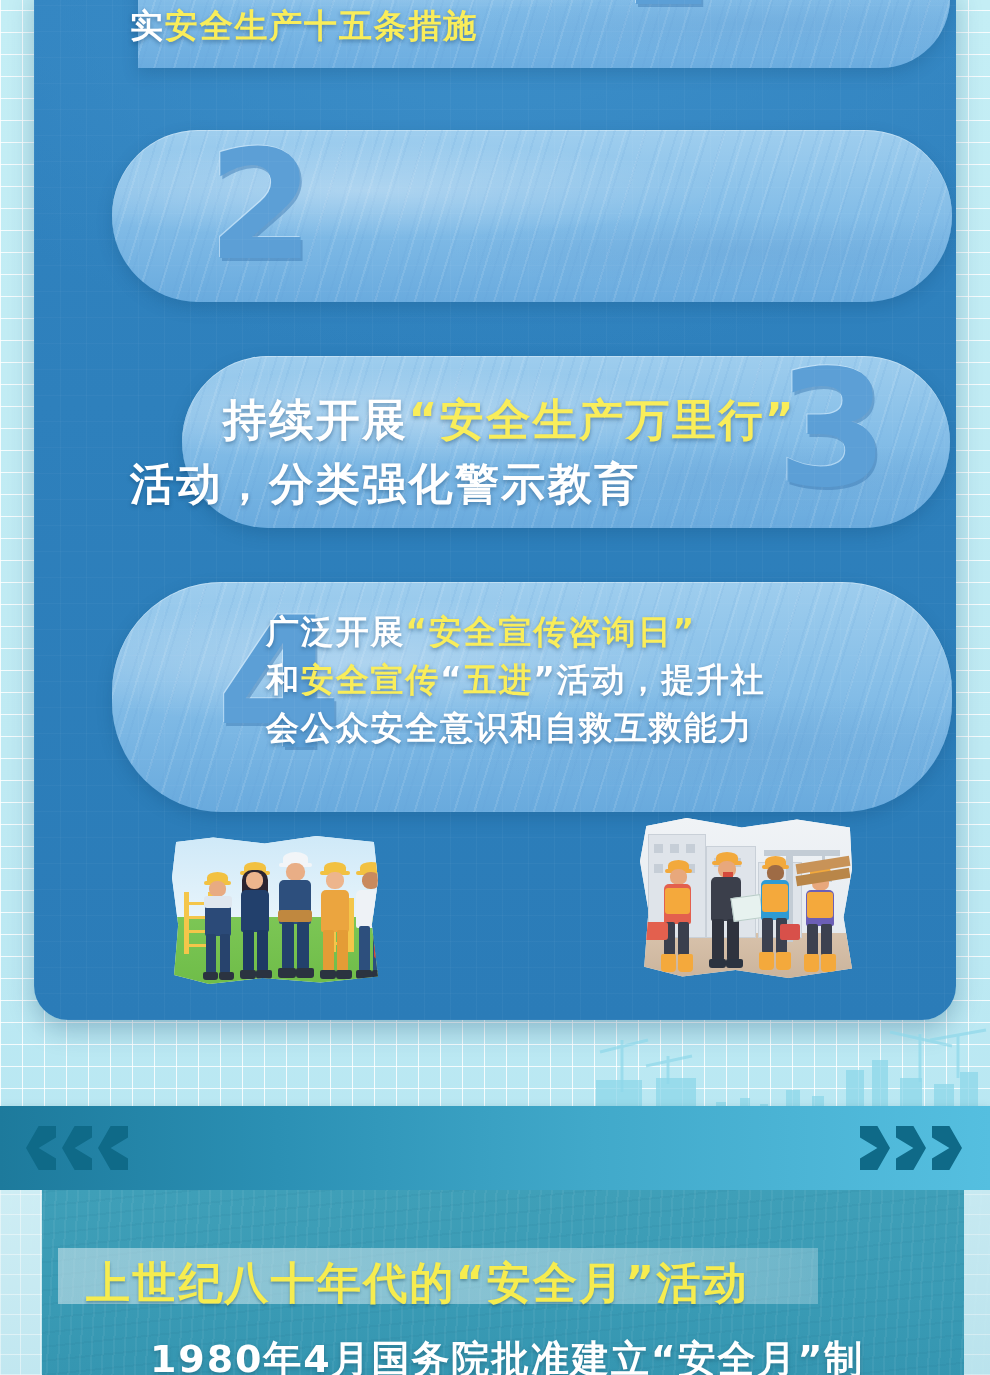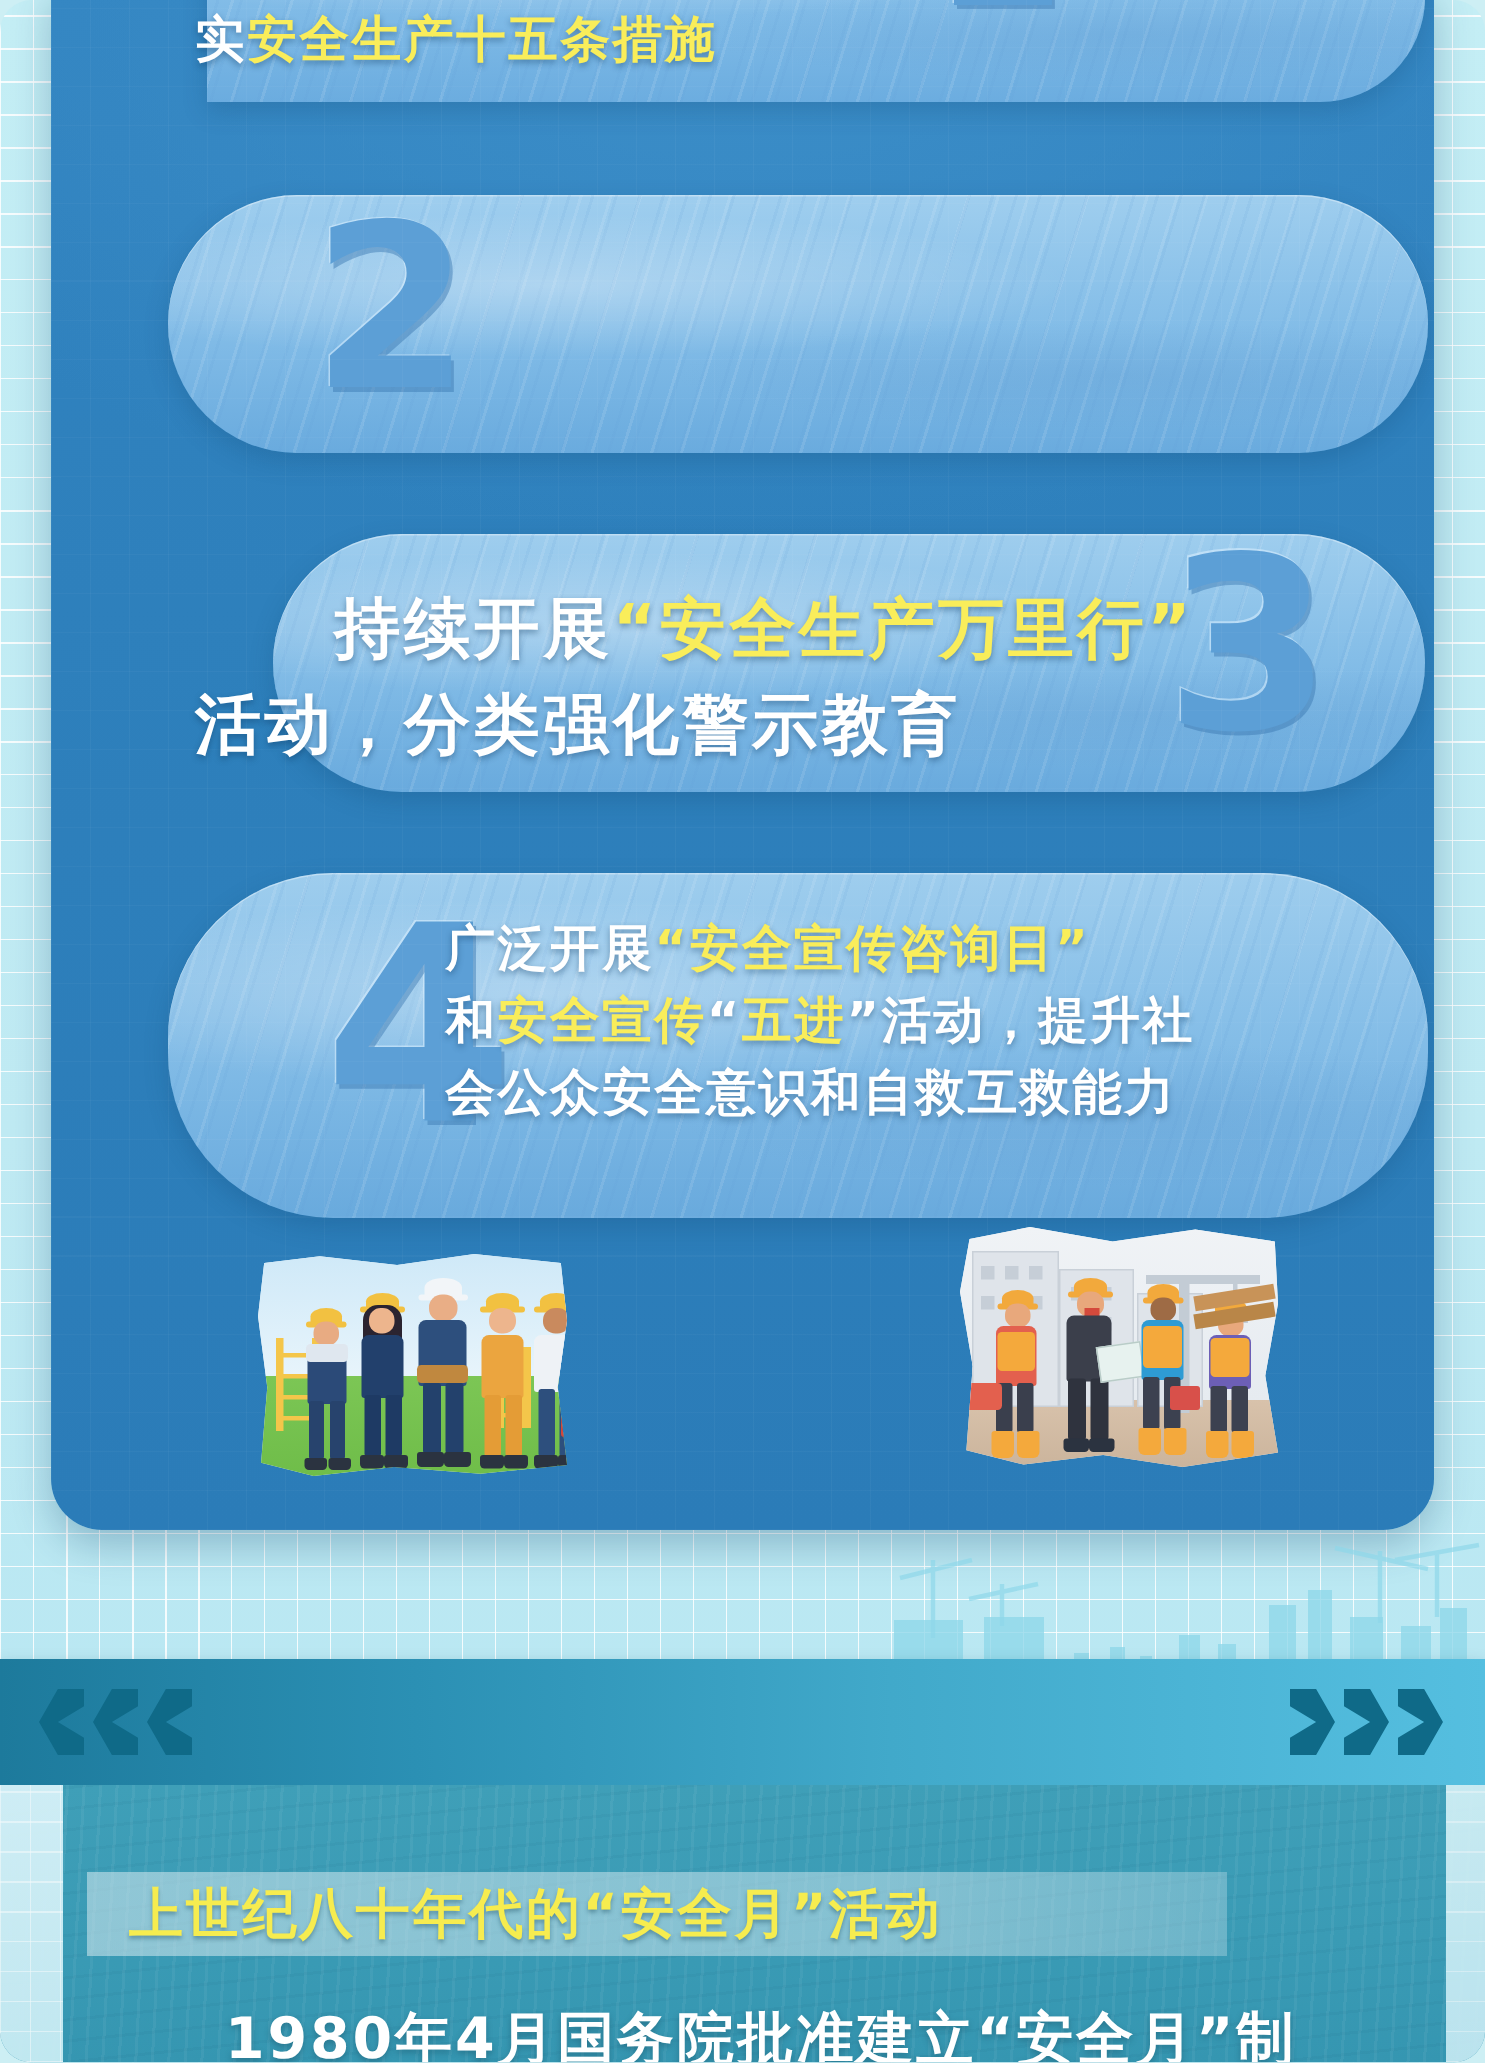--- a/index.html
+++ b/index.html
@@ -11,21 +11,20 @@
   }
 
   
   #page {
     position:absolute; inset:0; width:990px; height:1375px;
     background:
       repeating-linear-gradient(0deg, rgba(255,255,255,.85) 0 1px, rgba(255,255,255,0) 1px 22px),
       repeating-linear-gradient(90deg, rgba(255,255,255,.85) 0 1px, rgba(255,255,255,0) 1px 22px),
       linear-gradient(180deg,#c4eef5 0%,#bfeaf3 55%,#b6e6f2 100%);
     overflow:hidden;
-    border-radius:21px;
   }
 
   
   .blue-panel {
     position:absolute; left:34px; top:-10px; width:922px; height:1030px;
     border-radius:0 0 34px 34px;
     background:
       radial-gradient(120% 60% at 50% 0%, #3d8fc9 0%, rgba(61,143,201,0) 60%),
       linear-gradient(180deg,#3183c0 0%,#2e80bc 40%,#2b7cb8 100%);
     box-shadow:0 10px 26px rgba(10,60,100,.28);
@@ -84,21 +83,21 @@
   #pill2 { left:78px; top:140px; width:840px; height:172px; border-radius:86px; }
   #pill2 .num { left:96px; top:14px; font-size:152px; }
   #t2 { left:248px; top:178px; width:660px; font-size:33px; line-height:1.45; text-align:left; }
 
   #pill3 { left:148px; top:366px; width:768px; height:172px; border-radius:86px; }
   #pill3 .num { right:62px; top:8px; font-size:160px; }
   #t3 { left:96px; top:398px; width:680px; font-size:44px; line-height:1.45; }
 
   #pill4 { left:78px; top:592px; width:840px; height:230px; border-radius:110px; }
   #pill4 .num { left:104px; top:28px; font-size:182px; }
-  #t4 { left:232px; top:618px; width:680px; font-size:33px; line-height:1.45;margin-left:31px; }
+  #t4 { left:232px; top:618px; width:680px; font-size:33px; line-height:1.45; }
 
   
   .photo {
     position:absolute; z-index:6;
     background:#eef4f7;
     box-shadow:0 5px 14px rgba(10,50,90,.30);
     overflow:hidden;
   }
   #photoA { left:172px; top:836px; width:206px; height:148px;
             clip-path:polygon(2% 4%,20% 1%,45% 5%,70% 0%,98% 4%,100% 30%,97% 60%,100% 95%,72% 99%,44% 96%,18% 100%,1% 94%,3% 60%,0% 28%); }
@@ -179,21 +178,21 @@
     opacity:.9;
   }
   .sub-head-bar {
     position:absolute; left:58px; top:1248px; width:760px; height:56px;
     background:linear-gradient(90deg, rgba(214,234,240,.55) 0%, rgba(206,230,238,.50) 70%, rgba(200,226,236,.35) 100%);
     z-index:3;
   }
   .sub-head-text {
     position:absolute; left:86px; top:1250px; width:760px; z-index:4;
     font-family:"DejaVu Sans","Liberation Sans",sans-serif;
-    font-weight:700; font-size:36px; color:#f6ec4f; letter-spacing:.05em;
+    font-weight:700; font-size:44px; color:#f6ec4f; letter-spacing:.05em;
     text-shadow:0 2px 3px rgba(20,70,90,.40);
     line-height:1.5;
   }
   .body-line {
     position:absolute; left:150px; top:1334px; width:830px; z-index:4;
     font-family:"DejaVu Sans","Liberation Sans",sans-serif;
     font-weight:700; font-size:38px; color:#ffffff; letter-spacing:.05em;
     text-shadow:0 2px 4px rgba(20,70,90,.40);
     white-space:nowrap;
   }

